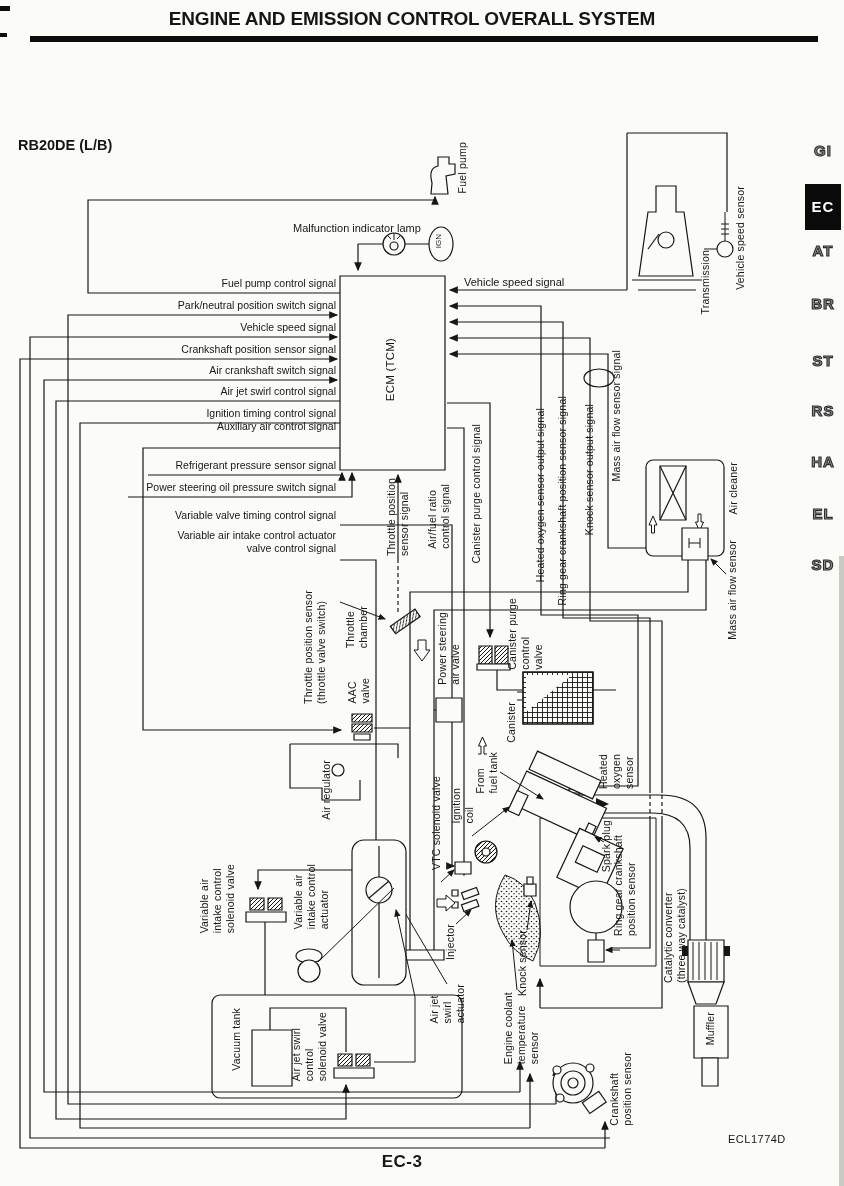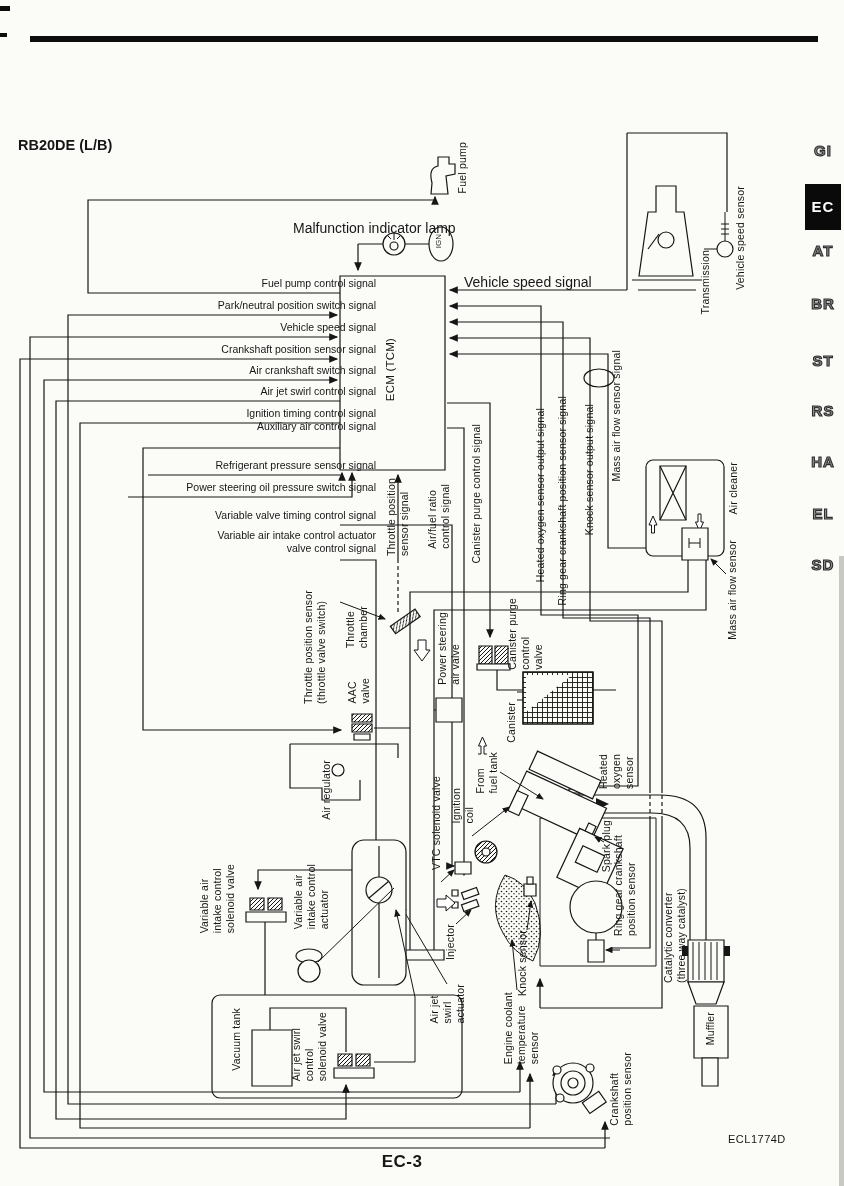--- a/index.html
+++ b/index.html
@@ -1,21 +1,21 @@
 <!DOCTYPE html>
 <html><head>
 <meta charset="utf-8">
 <style>
   html,body{margin:0;padding:0;background:#e8e8e4;}
   #page{position:relative;width:844px;height:1186px;background:#fbfbf8;overflow:hidden;
         font-family:"Liberation Sans",sans-serif;color:#161616;}
-  .h{position:absolute;font-size:14px;line-height:13px;white-space:pre-line;}
+  .h{position:absolute;font-size:11px;line-height:13px;white-space:pre-line;}
   .v{position:absolute;writing-mode:vertical-rl;transform:rotate(180deg);
      white-space:pre-line;font-size:10.5px;line-height:13px;letter-spacing:.2px;}
-  .sig{position:absolute;left:88px;width:288px;text-align:right;
+  .sig{position:absolute;left:88px;width:248px;text-align:right;
        font-size:10.5px;line-height:13px;white-space:pre-line;}
   .title{position:absolute;left:0;top:8px;width:824px;text-align:center;
          font-size:19px;font-weight:bold;letter-spacing:-.2px;}
   .rule{position:absolute;left:30px;top:36px;width:788px;height:6px;background:#0d0d0d;}
   .subtitle{position:absolute;left:0;top:58px;width:820px;text-align:center;
             font-size:16.5px;font-weight:bold;}
   .model{position:absolute;left:18px;top:93px;font-size:14.5px;font-weight:bold;margin-top:44px;}
   .tab{position:absolute;left:806px;width:34px;text-align:center;font-weight:bold;
        font-size:15px;color:#909090;-webkit-text-stroke:1.1px #2e2e2e;letter-spacing:1px;}
   .tab-active{position:absolute;left:805px;top:184px;width:36px;height:46px;
@@ -29,20 +29,21 @@
   svg{position:absolute;left:0;top:0;}
   svg *{vector-effect:non-scaling-stroke;}
 </style>
 </head>
 <body>
 
 <div id="page">
 
   <div class="mark" style="left:0;top:6px;width:10px;height:5px"></div>
   <div class="mark" style="left:0;top:33px;width:7px;height:4px"></div>
+  <div class="title">ENGINE AND EMISSION CONTROL OVERALL SYSTEM</div>
   <div class="rule"></div>
   <div class="model">RB20DE (L/B)</div>
   <div class="edge"></div>
 
   <div class="tab" style="top:142px">GI</div>
   <div class="tab-active">EC</div>
   <div class="tab" style="top:242px">AT</div>
   <div class="tab" style="top:295px">BR</div>
   <div class="tab" style="top:352px">ST</div>
   <div class="tab" style="top:402px">RS</div>

